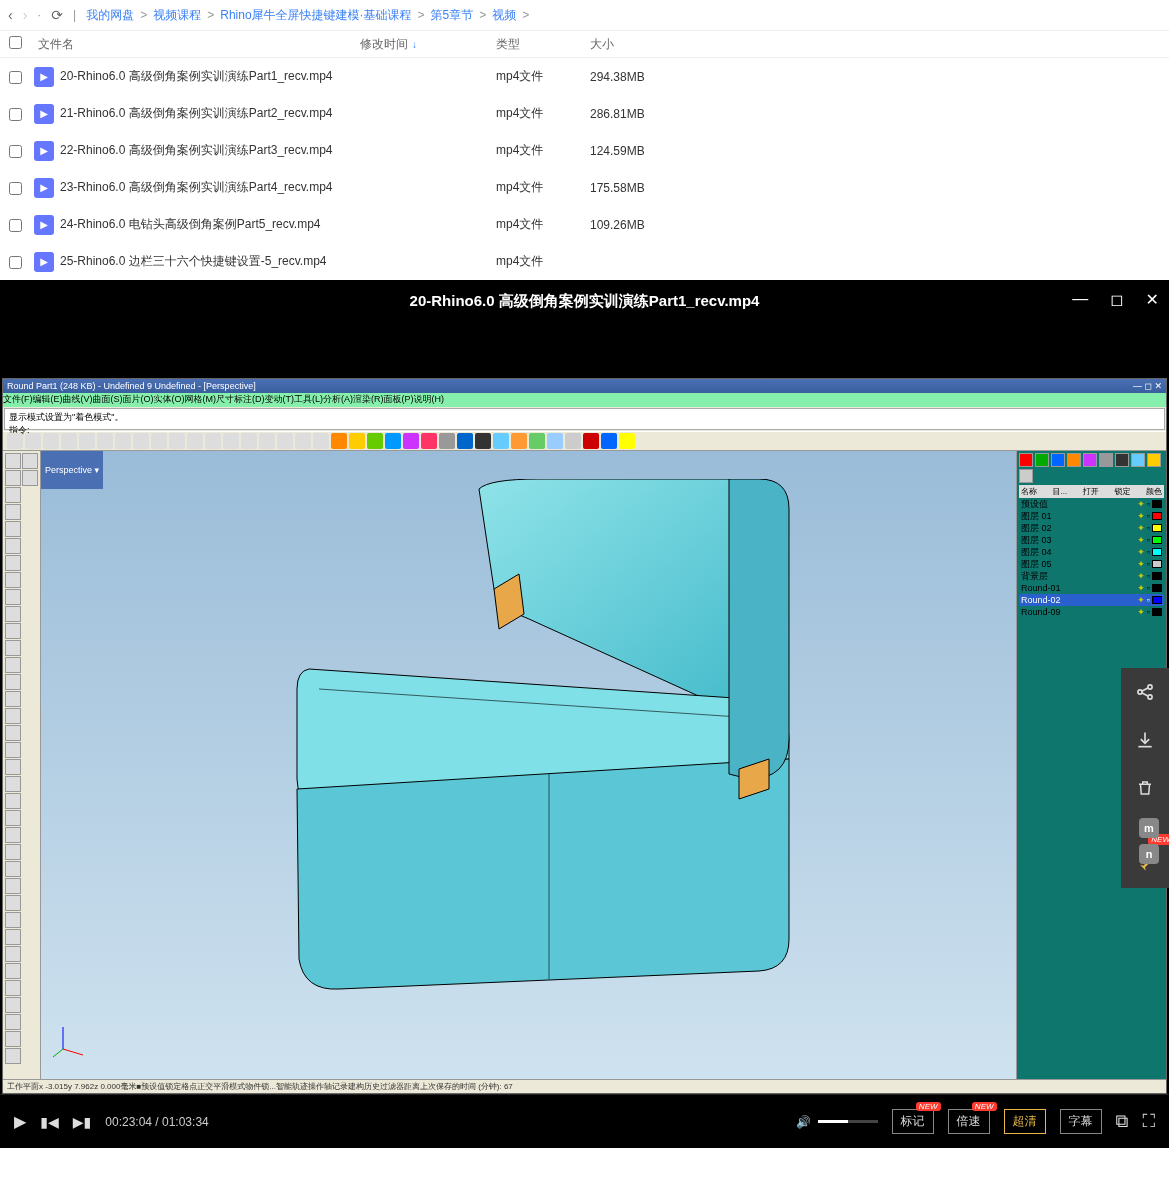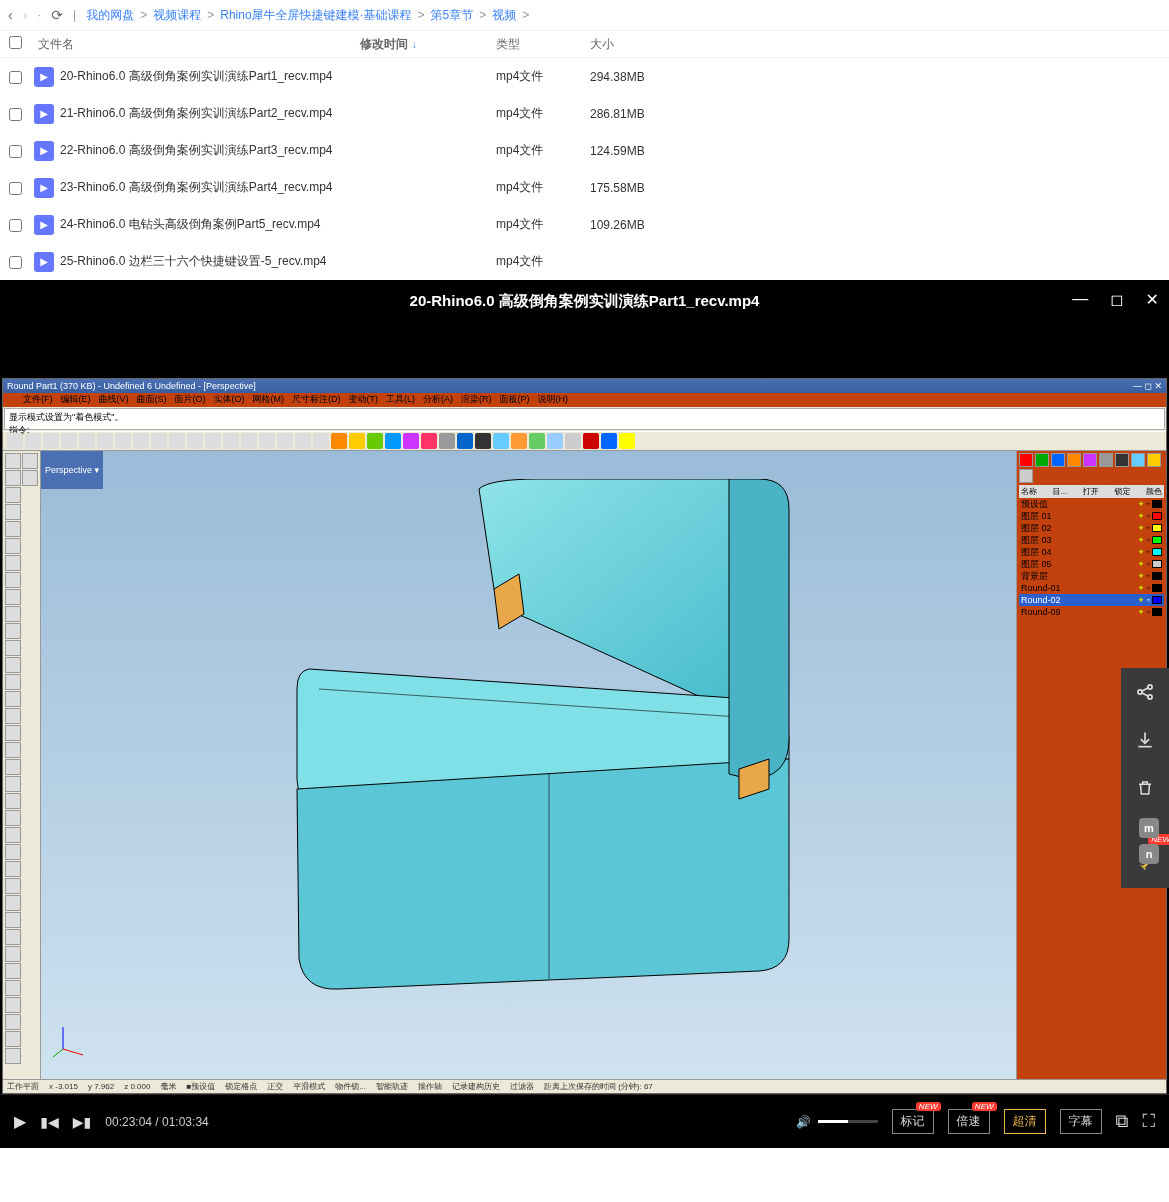--- a/index.html
+++ b/index.html
@@ -10,21 +10,21 @@
 .topbar .navbtn { color: #666; cursor: pointer; font-size: 14px; }
 .topbar .sep { color: #999; }
 .crumbs { display: flex; align-items: center; gap: 6px; color: #333; }
 .crumbs .chev { color: #999; }
 .crumbs span.link { color: #3b82f6; }
 
 
 .filehdr { height: 28px; border-top: 1px solid #eee; border-bottom: 1px solid #eee; display: flex; align-items: center; color: #666; }
 .col-check { width: 30px; text-align: center; }
 .col-name { flex: 0 0 330px; padding-left: 8px; }
-.col-time { flex: 0 0 136px; font-weight: bold; }
+.col-time { flex: 0 0 136px; }
 .col-type { flex: 0 0 94px; }
 .col-size { flex: 1; }
 .sortarrow { color: #2a7fff; font-size: 10px; margin-left: 4px; }
 
 .filerow { height: 37px; display: flex; align-items: center; color: #333; }
 .filerow .chk { width: 30px; text-align: center; }
 .filerow .chk input { vertical-align: middle; }
 .fileicon { width: 20px; height: 20px; background: #6576ff; border-radius: 3px; display: inline-flex; align-items: center; justify-content: center; margin-right: 6px; color: #fff; font-size: 10px; }
 .col-name-cell { flex: 0 0 330px; display: flex; align-items: center; padding-left: 4px; }
 .col-time-cell { flex: 0 0 136px; color: #666; }
@@ -32,40 +32,40 @@
 .col-size-cell { flex: 1; color: #333; }
 
 
 .player { background: #000; color: #fff; position: relative; }
 .titlebar { height: 42px; display: flex; align-items: center; justify-content: center; position: relative; }
 .titlebar .ttl { font-size: 15px; font-weight: bold; }
 .winbtns { position: absolute; right: 10px; top: 10px; display: flex; gap: 22px; font-size: 16px; }
 .videoframe { height: 772px; background: #000; position: relative; overflow: hidden; }
 .rhinowindow { position: absolute; top: 56px; left: 2px; right: 2px; bottom: 0; background: #ece9d8; border: 1px solid #666; font-size: 10px; color: #000; }
 .rhinotitle { height: 14px; background: linear-gradient(#4a6fb3,#3a5f9f); color: #fff; font-size: 9px; padding: 0 4px; display: flex; align-items: center; justify-content: space-between; }
-.rhinomenu { height: 14px; background: #c2410c; font-size: 9px; padding: 0 20px; display: flex; gap: 8px; }
+.rhinomenu { height: 14px; background: #86efac; font-size: 9px; padding: 0 0; display: flex; }
 .rhinonote { height: 22px; background: #fff; border: 1px solid #aaa; margin: 1px; font-size: 9px; padding: 2px 4px; }
 .rhinotool { height: 20px; background: #ece9d8; border-top: 1px solid #fff; border-bottom: 1px solid #999; display: flex; align-items: center; padding: 0 4px; gap: 2px; }
 .rhinotool .tb { width: 16px; height: 16px; border-radius: 2px; }
 .rhinobody { position: absolute; top: 72px; bottom: 14px; left: 0; right: 0; display: flex; }
 .lefttools { width: 38px; background: #ece9d8; border-right: 1px solid #999; display: flex; flex-direction: column; flex-wrap: wrap; align-content: flex-start; padding: 2px; gap: 1px; }
 .lefttools .tl { width: 16px; height: 16px; background: #ddd; border: 1px solid #999; }
 .viewport { flex: 1; position: relative; background: linear-gradient(#9abcd8,#cfe2ef); overflow: hidden; }
 .viewtab { position: absolute; top: 0; left: 0; font-size: 9px; background: #4a6fb3; color: #fff; padding: 14px 4px; }
 .axisg { position: absolute; left: 12px; bottom: 18px; font-size: 10px; }
 .model { position: absolute; left: 50%; top: 50%; transform: translate(-50%,-55%); }
 .model svg { display: block; }
-.rightpanel { width: 150px; background: #c2410c; border-left: 1px solid #999; padding: 2px; font-size: 9px; }
+.rightpanel { width: 150px; background: #0f766e; border-left: 1px solid #999; padding: 2px; font-size: 9px; }
 .rightpanel .icons { display: flex; gap: 2px; flex-wrap: wrap; margin-bottom: 2px; }
 .rightpanel .icons span { width: 14px; height: 14px; display: inline-block; border: 1px solid #999; }
 .layerhdr { background: #ddd; padding: 1px 2px; display: flex; justify-content: space-between; font-size: 8px; }
 .layerrow { display: flex; align-items: center; justify-content: space-between; padding: 0 2px; height: 12px; }
 .layerrow.sel { background: #2a5fce; color: #fff; }
 .layerrow .sw { width: 10px; height: 8px; border: 1px solid #000; }
-.status { position: absolute; bottom: 0; left: 0; right: 0; height: 14px; background: #ece9d8; border-top: 1px solid #999; font-size: 8px; display: flex; align-items: center; padding: 0 4px; gap: 10px; color: #333; }
+.status { position: absolute; bottom: 0; left: 0; right: 0; height: 14px; background: #ece9d8; border-top: 1px solid #999; font-size: 8px; display: flex; align-items: center; padding: 0 4px; color: #333; }
 
 
 .floatbar { position: absolute; right: 0; top: 346px; width: 48px; background: #3a3a3a; display: flex; flex-direction: column; }
 .floatbtn { height: 48px; display: flex; align-items: center; justify-content: center; color: #ddd; font-size: 20px; cursor: pointer; }
 .pinbtn { margin-top: 28px; height: 48px; background: #3a3a3a; display: flex; align-items: center; justify-content: center; position: relative; }
 .newbadge { position: absolute; top: -6px; right: -4px; background: #ff3b30; color: #fff; font-size: 8px; padding: 1px 3px; border-radius: 3px; font-style: italic; }
 .mn { position: absolute; right: 10px; bottom: 230px; display: flex; flex-direction: column; gap: 6px; }
 .mn span { width: 20px; height: 20px; background: #888; color: #fff; border-radius: 4px; display: flex; align-items: center; justify-content: center; font-size: 11px; font-weight: bold; }
 
 
@@ -180,21 +180,21 @@
       <span>—</span>
       <span>◻</span>
       <span>✕</span>
     </div>
   </div>
 
   <div class="videoframe">
 
     <div class="rhinowindow">
       <div class="rhinotitle">
-        <span>Round Part1 (370 KB) - Undefined 6 Undefined - [Perspective]</span>
+        <span>Round Part1 (248 KB) - Undefined 9 Undefined - [Perspective]</span>
         <span>— ◻ ✕</span>
       </div>
       <div class="rhinomenu" id="rhinomenu">
           <span>文件(F)</span>
           <span>编辑(E)</span>
           <span>曲线(V)</span>
           <span>曲面(S)</span>
           <span>面片(O)</span>
           <span>实体(O)</span>
           <span>网格(M)</span>

